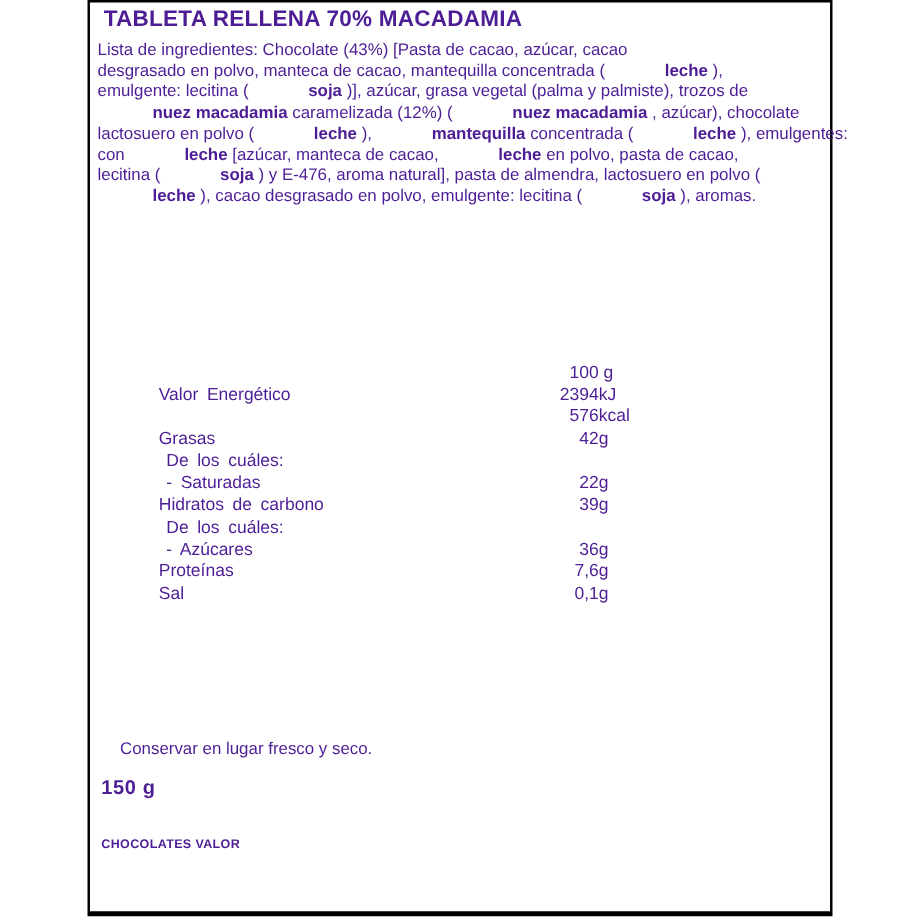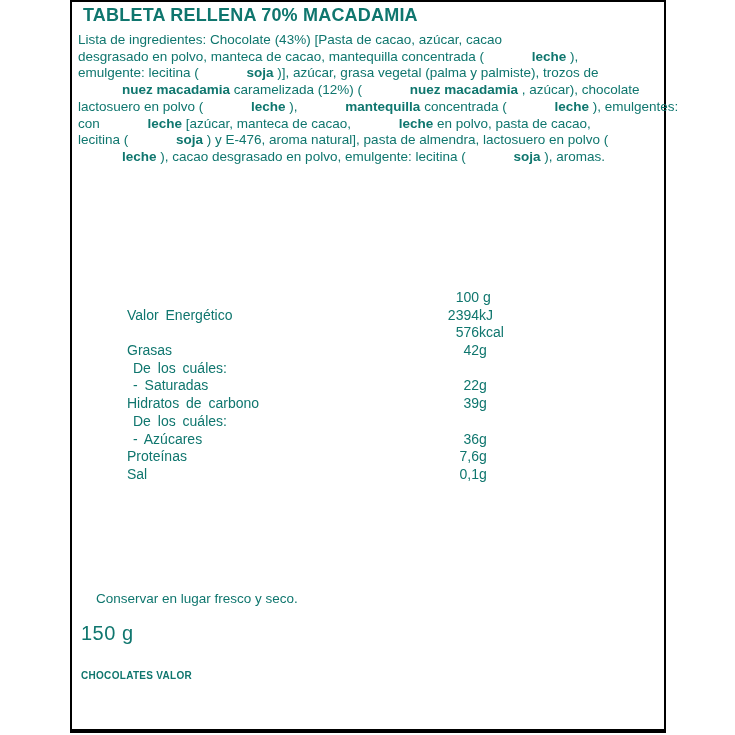--- a/index.html
+++ b/index.html
@@ -2,21 +2,21 @@
 <html><head>
 <meta charset="utf-8">
 <style>
   html, body { margin: 0; padding: 0; }
   .page {
     position: relative;
     width: 735px;
     height: 735px;
     background: #ffffff;
     font-family: "Liberation Sans", "DejaVu Sans", sans-serif;
-    color: #0f766e;
+    color: #4c1d95;
     overflow: hidden;
   }
   .label-box {
     position: absolute;
     left: 70px;
     top: 0;
     width: 596px;
     height: 733px;
     box-sizing: border-box;
     border: 2px solid #000000;
@@ -79,22 +79,22 @@
     position: absolute;
     left: 24px;
     top: 589px;
     font-size: 13.5px;
     white-space: nowrap;
   }
   .weight {
     position: absolute;
     left: 9px;
     top: 620px;
-    font-size: 20px;
-    font-weight: normal;
+    font-size: 16px;
+    font-weight: bold;
     letter-spacing: 0.5px;
     white-space: nowrap;
   }
   .manufacturer {
     position: absolute;
     left: 9px;
     top: 665px;
     font-size: 10px;
     line-height: 17.5px;
   }

